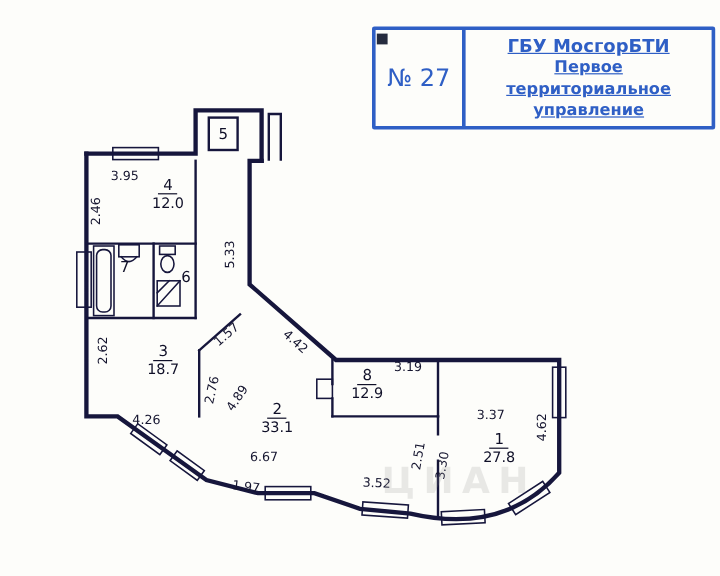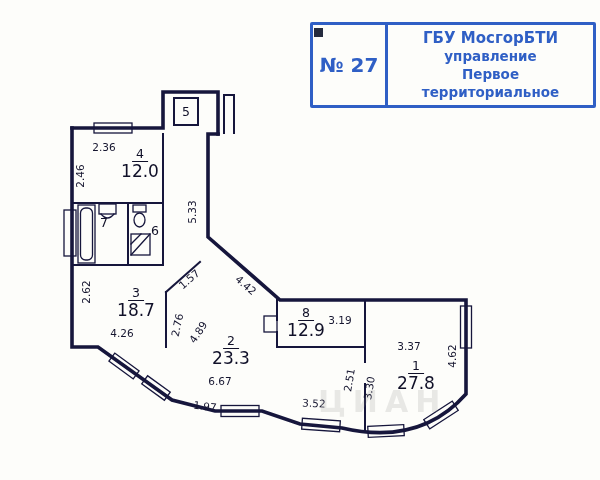--- a/index.html
+++ b/index.html
@@ -13,38 +13,38 @@
   .w-inner{stroke-width:2;}
   .w-thin{stroke-width:1.3;}
 
   .label-layer{position:absolute;left:0;top:0;width:600px;height:480px;pointer-events:none;}
   .room-label{
     position:absolute;transform:translateX(-50%);
     text-align:center;color:#101028;line-height:1.05;white-space:nowrap;
   }
   .room-num{display:inline-block;font-size:12.5px;padding:0 4px 1px;}
   .room-num.u{border-bottom:1.4px solid #101028;}
-  .room-area{font-size:17px;margin-top:1px;}
+  .room-area{font-size:12px;margin-top:1px;}
   .dim{
     position:absolute;font-size:10.5px;color:#15152f;white-space:nowrap;
     transform-origin:center;
   }
 
   .stamp{
     position:absolute;left:310px;top:22px;width:280px;height:80px;
     border:3px solid var(--stamp,#2f5fc5);border-radius:2px;
     display:flex;color:var(--stamp,#2f5fc5);
   }
   .stamp-left{
     width:72px;display:flex;align-items:center;justify-content:center;
-    font-size:20px;font-weight:bold;border-right:3px solid var(--stamp,#2f5fc5);
+    font-size:20px;font-weight:normal;border-right:3px solid var(--stamp,#2f5fc5);
   }
   .stamp-right{
     flex:1;display:flex;flex-direction:column;align-items:center;justify-content:center;
-    font-weight:bold;font-size:13.5px;line-height:1.3;text-align:center;padding:2px 4px;
+    font-weight:bold;font-size:13.5px;line-height:1.3;text-align:center;padding:2px 4px;text-decoration:underline;
   }
   .stamp-right .l1{font-size:15px;}
   .stamp-corner{
     position:absolute;left:1px;top:3px;width:9px;height:9px;background:#252b3e;
   }
   .watermark{
     position:absolute;left:318px;top:384px;font-size:30px;font-weight:bold;
     letter-spacing:7px;color:#8c8c8c;opacity:.18;pointer-events:none;
   }
 </style>
@@ -134,47 +134,47 @@
       <path class="wall w-thin" d="M131 255 L150 234 M131 244 L141 234"></path>
     </g>
   </svg>
 
   <div class="label-layer">
       <div class="room-label" style="left: 186px; top: 103px;"><div class="room-num">5</div></div>
       <div class="room-label" style="left: 140px; top: 145px;"><div class="room-num u">4</div><div class="room-area">12.0</div></div>
       <div class="room-label" style="left: 104px; top: 214px;"><div class="room-num">7</div></div>
       <div class="room-label" style="left: 155px; top: 222px;"><div class="room-num">6</div></div>
       <div class="room-label" style="left: 136px; top: 284px;"><div class="room-num u">3</div><div class="room-area">18.7</div></div>
-      <div class="room-label" style="left: 231px; top: 332px;"><div class="room-num u">2</div><div class="room-area">23.3</div></div>
+      <div class="room-label" style="left: 231px; top: 332px;"><div class="room-num u">2</div><div class="room-area">33.1</div></div>
       <div class="room-label" style="left: 306px; top: 304px;"><div class="room-num u">8</div><div class="room-area">12.9</div></div>
       <div class="room-label" style="left: 416px; top: 357px;"><div class="room-num u">1</div><div class="room-area">27.8</div></div>
-      <span class="dim" style="left: 104px; top: 147px; transform: translate(-50%, -50%) rotate(0deg);">2.36</span>
+      <span class="dim" style="left: 104px; top: 147px; transform: translate(-50%, -50%) rotate(0deg);">3.95</span>
       <span class="dim" style="left: 80px; top: 176px; transform: translate(-50%, -50%) rotate(-90deg);">2.46</span>
       <span class="dim" style="left: 192px; top: 212px; transform: translate(-50%, -50%) rotate(-90deg);">5.33</span>
       <span class="dim" style="left: 246px; top: 285px; transform: translate(-50%, -50%) rotate(41deg);">4.42</span>
       <span class="dim" style="left: 86px; top: 292px; transform: translate(-50%, -50%) rotate(-90deg);">2.62</span>
       <span class="dim" style="left: 189px; top: 279px; transform: translate(-50%, -50%) rotate(-41deg);">1.57</span>
       <span class="dim" style="left: 177px; top: 325px; transform: translate(-50%, -50%) rotate(-78deg);">2.76</span>
       <span class="dim" style="left: 198px; top: 332px; transform: translate(-50%, -50%) rotate(-56deg);">4.89</span>
-      <span class="dim" style="left: 122px; top: 333px; transform: translate(-50%, -50%) rotate(0deg);">4.26</span>
+      <span class="dim" style="left: 122px; top: 350px; transform: translate(-50%, -50%) rotate(0deg);">4.26</span>
       <span class="dim" style="left: 220px; top: 381px; transform: translate(-50%, -50%) rotate(0deg);">6.67</span>
       <span class="dim" style="left: 205px; top: 406px; transform: translate(-50%, -50%) rotate(7deg);">1.97</span>
       <span class="dim" style="left: 314px; top: 403px; transform: translate(-50%, -50%) rotate(3deg);">3.52</span>
       <span class="dim" style="left: 349px; top: 380px; transform: translate(-50%, -50%) rotate(-80deg);">2.51</span>
       <span class="dim" style="left: 369px; top: 388px; transform: translate(-50%, -50%) rotate(-80deg);">3.30</span>
-      <span class="dim" style="left: 340px; top: 320px; transform: translate(-50%, -50%) rotate(0deg);">3.19</span>
+      <span class="dim" style="left: 340px; top: 306px; transform: translate(-50%, -50%) rotate(0deg);">3.19</span>
       <span class="dim" style="left: 409px; top: 310px; transform: translate(-50%, -50%) rotate(0deg); margin-top: 36px;">3.37</span>
       <span class="dim" style="left: 452px; top: 356px; transform: translate(-50%, -50%) rotate(-90deg);">4.62</span>
     </div>
 
   <div class="watermark">ЦИАН</div>
 
   <div class="stamp">
     <div class="stamp-corner"></div>
     <div class="stamp-left">№ 27</div>
     <div class="stamp-right">
       <div class="l1">ГБУ МосгорБТИ</div>
+      <div>Первое территориальное</div>
       <div>управление</div>
-      <div>Первое территориальное</div>
     </div>
   </div>
 
 </div>
 
 </body></html>

